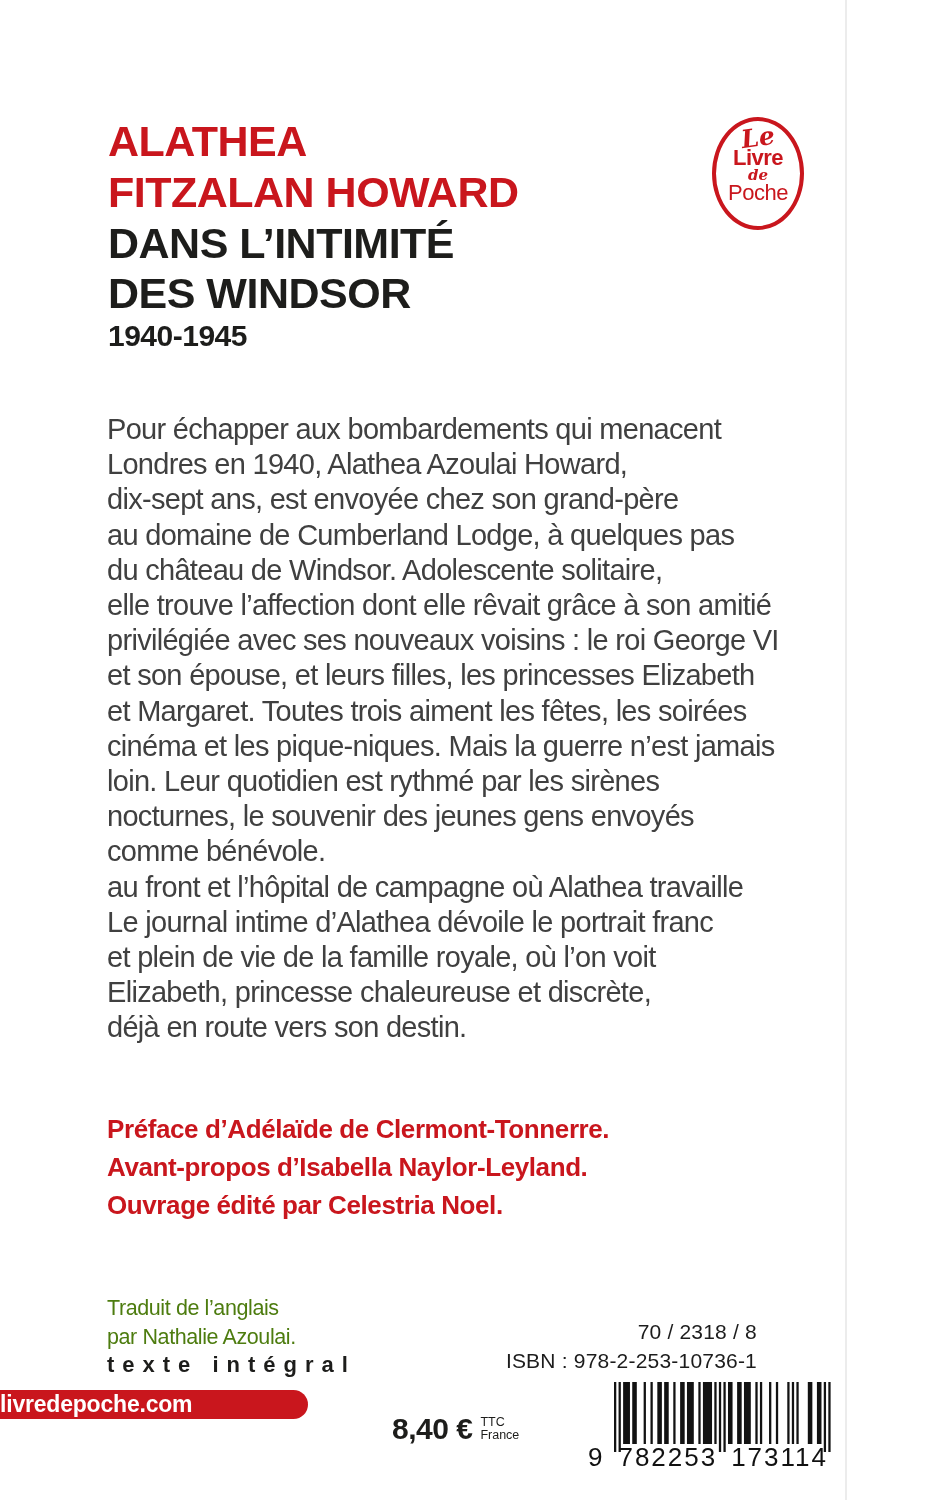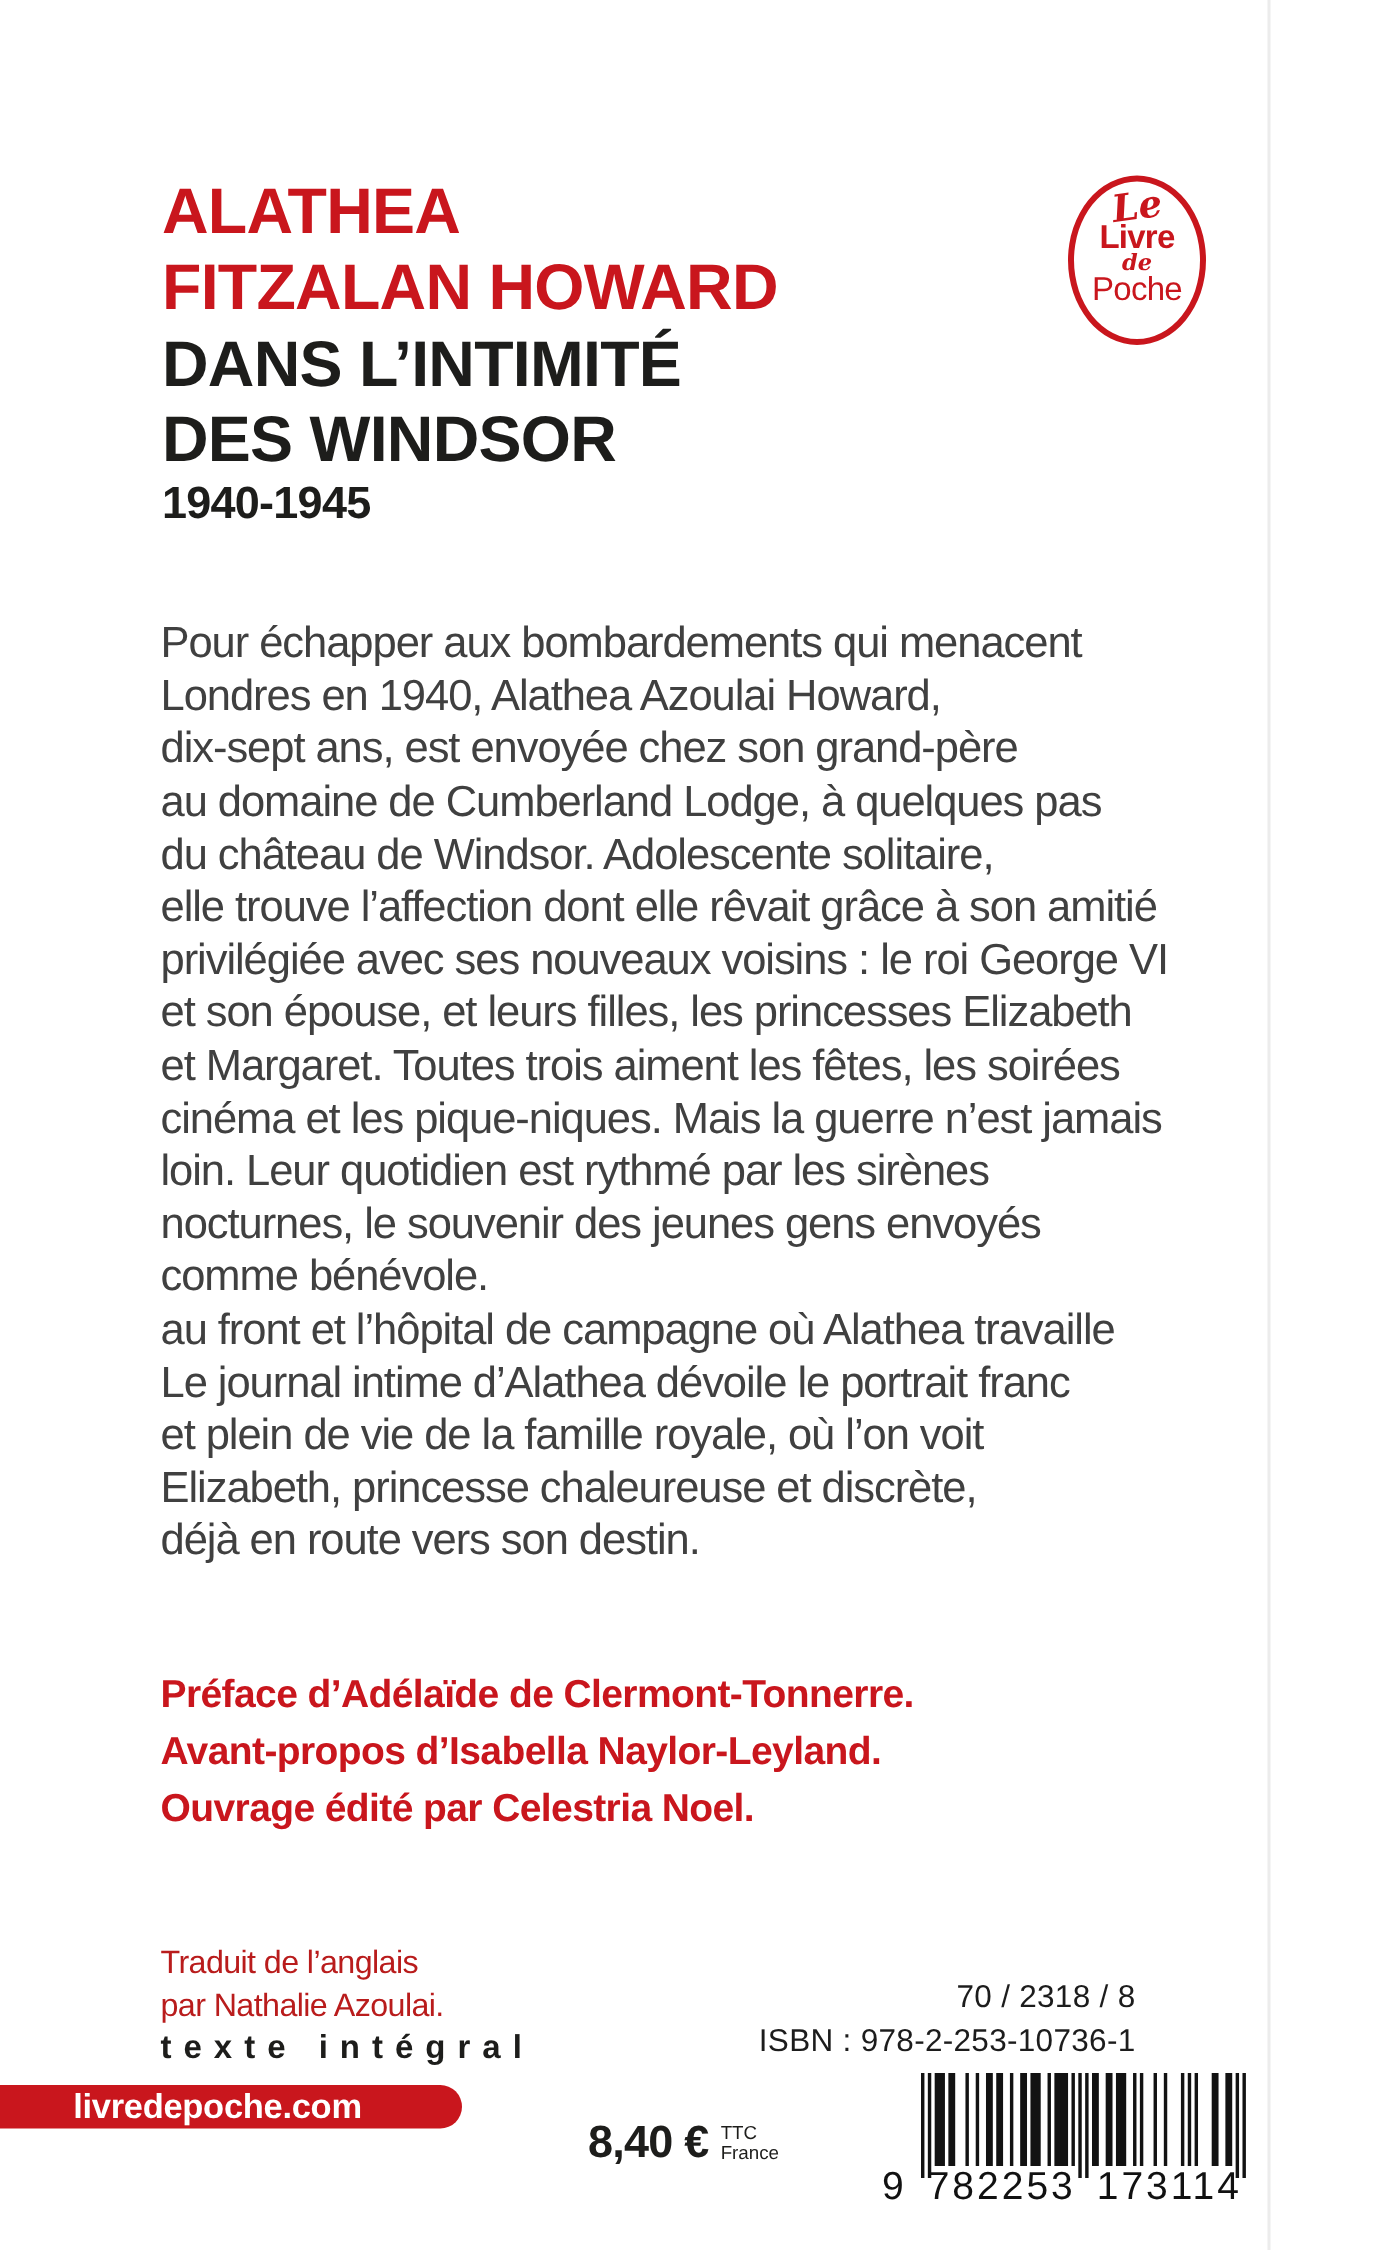--- a/index.html
+++ b/index.html
@@ -45,30 +45,30 @@
   }
   
   .credits{
     position:absolute; left:107px; top:1110px;
     font-size:26px; font-weight:bold; line-height:38px;
     color:#c9161d; letter-spacing:-0.4px;
   }
   
   .translation{
     position:absolute; left:107px; top:1294px;
-    font-size:21.5px; line-height:29px; color:#b91c1c; letter-spacing:-0.4px;
+    font-size:21.5px; line-height:29px; color:#4d7c0f; letter-spacing:-0.4px;
   }
   .texte-integral{
     position:absolute; left:107px; top:1352px;
     font-size:22px; font-weight:bold; letter-spacing:8px; color:#1d1d1b;
   }
   .pill{
     position:absolute; left:0; top:1390px; width:308px; height:29px;
     background:#c9161d; border-radius:0 15px 15px 0;
-    text-align:center; box-sizing:border-box; padding-right:18px;
+    text-align:left; box-sizing:border-box; padding-right:18px;
   }
   .pill span{
     color:#ffffff; font-weight:bold; font-size:23px; line-height:29px; letter-spacing:-0.2px;
   }
   
   .price{
     position:absolute; left:392px; top:1382px; display:flex; align-items:flex-start;margin-top:32px;
   }
   .price-amount{ font-size:30px; font-weight:bold; letter-spacing:-0.5px; line-height:30px;}
   .price-detail{ margin-left:8px; font-size:12.5px; line-height:13px; margin-top:2px;}

